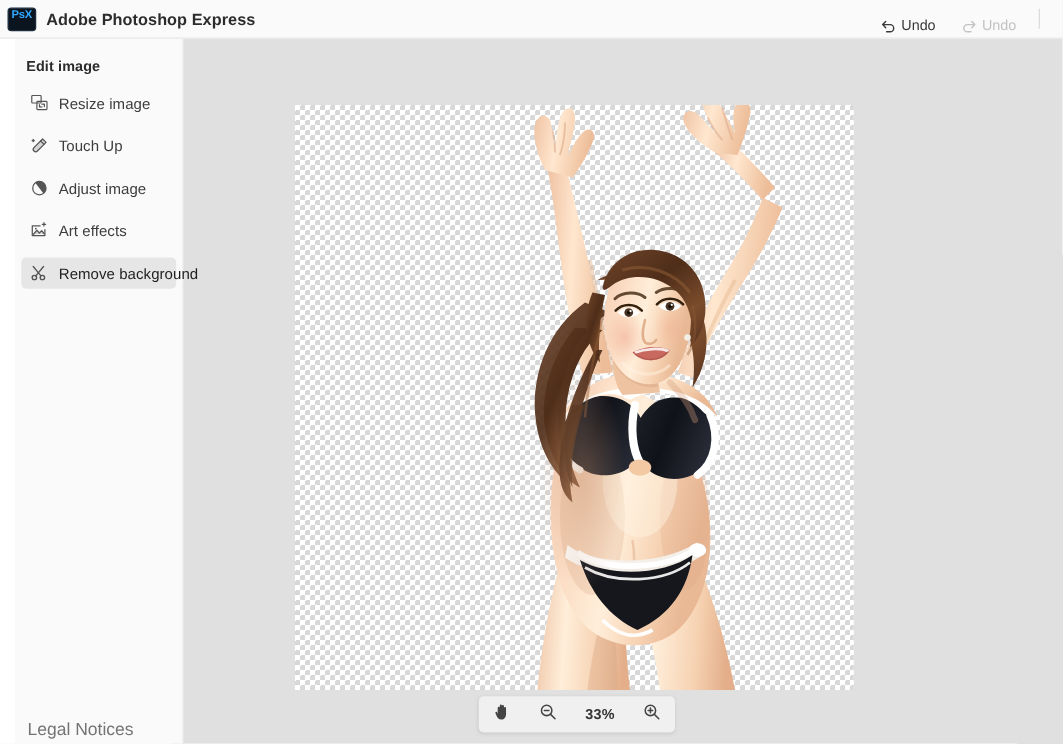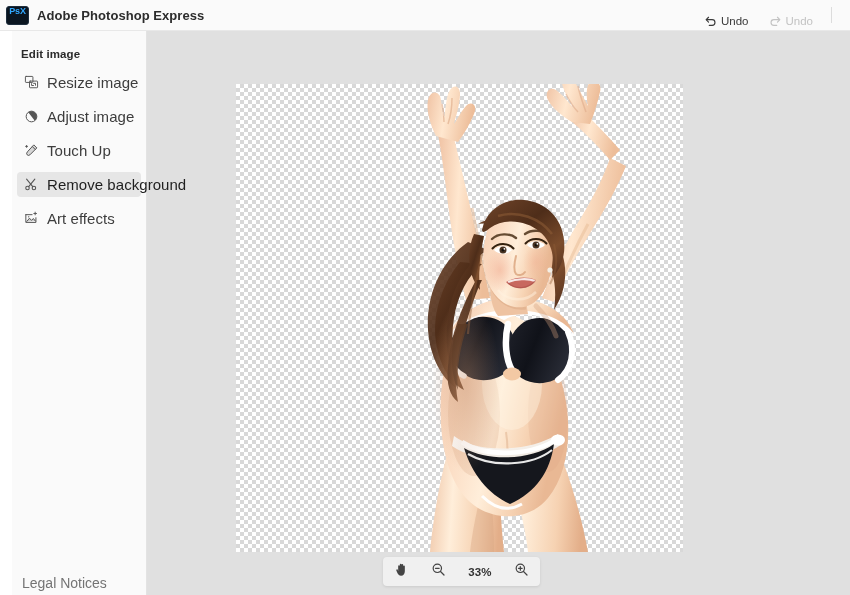--- a/index.html
+++ b/index.html
@@ -137,21 +137,21 @@
   .menu-item .mi-icon {
     width: 16px;
     height: 16px;
     flex: 0 0 16px;
     display: flex;
     align-items: center;
     justify-content: center;
     color: #555;
   }
   .menu-item .mi-label {
-    font-size: 15px;
+    font-size: 12px;
     color: #3d3d3d;
     white-space: nowrap;
     letter-spacing: 0.05px;
   }
   .menu-item.active .mi-label { color: #1f1f1f; }
 
   .legal {
     position: absolute;
     left: 10px;
     bottom: 4px;
@@ -280,62 +280,62 @@
             <polyline points="9.1,10.3 9.1,12.6 11.4,12.6"></polyline>
             <polyline points="13.8,12.3 13.8,10 11.5,10"></polyline>
           </svg>
         </span>
         <span class="mi-label">Resize image</span>
       </div>
 
 
       <div class="menu-item">
         <span class="mi-icon">
-          <svg width="15" height="15" viewBox="0 0 18 18" fill="none" stroke="currentColor" stroke-width="1.2">
-            <circle cx="9" cy="9" r="6.4"></circle>
-            <path d="M9 2.6 a6.4 6.4 0 0 1 0 12.8 Z" fill="currentColor" stroke="none" transform="rotate(-38 9 9)"></path>
-          </svg>
-        </span>
-        <span class="mi-label">Adjust image</span>
-      </div>
-
-      <div class="menu-item">
-        <span class="mi-icon">
           <svg width="15" height="15" viewBox="0 0 18 18" fill="none" stroke="currentColor" stroke-width="1.2" stroke-linecap="round" stroke-linejoin="round">
             <path d="M12.1 2.6 L15.4 5.9 L7.1 14.2 a2.4 2.4 0 0 1-3.3 0 2.4 2.4 0 0 1 0-3.3 Z" fill="currentColor" fill-opacity="0.22"></path>
             <line x1="10.2" y1="4.5" x2="13.5" y2="7.8"></line>
             <line x1="3.1" y1="3.0" x2="3.1" y2="5.2"></line>
             <line x1="2.0" y1="4.1" x2="4.2" y2="4.1"></line>
           </svg>
         </span>
         <span class="mi-label">Touch Up</span>
+      </div>
+
+      <div class="menu-item">
+        <span class="mi-icon">
+          <svg width="15" height="15" viewBox="0 0 18 18" fill="none" stroke="currentColor" stroke-width="1.2">
+            <circle cx="9" cy="9" r="6.4"></circle>
+            <path d="M9 2.6 a6.4 6.4 0 0 1 0 12.8 Z" fill="currentColor" stroke="none" transform="rotate(-38 9 9)"></path>
+          </svg>
+        </span>
+        <span class="mi-label">Adjust image</span>
+      </div>
+
+      <div class="menu-item">
+        <span class="mi-icon">
+          <svg width="15" height="15" viewBox="0 0 18 18" fill="none" stroke="currentColor" stroke-width="1.2" stroke-linecap="round" stroke-linejoin="round">
+            <path d="M2.2 4.4 h7.5 M2.2 4.4 v9.3 h12.1 v-5.6"></path>
+            <path d="M3.4 12.5 L6.6 8.6 L9.0 11.3 L11.2 9.0 L13.6 12.0" fill="currentColor" fill-opacity="0.25"></path>
+            <circle cx="5.6" cy="7.0" r="0.85" fill="currentColor" stroke="none"></circle>
+            <path d="M13.4 1.4 v3.2 M11.8 3.0 h3.2" stroke-width="1.15"></path>
+          </svg>
+        </span>
+        <span class="mi-label">Art effects</span>
       </div>
 
       <div class="menu-item active">
         <span class="mi-icon">
           <svg width="15" height="15" viewBox="0 0 18 18" fill="none" stroke="currentColor" stroke-width="1.3" stroke-linecap="round" stroke-linejoin="round">
             <circle cx="4.2" cy="13.2" r="2.1"></circle>
             <circle cx="11.9" cy="13.2" r="2.1"></circle>
             <line x1="13.0" y1="2.6" x2="5.6" y2="11.6"></line>
             <line x1="3.1" y1="2.6" x2="10.5" y2="11.6"></line>
           </svg>
         </span>
         <span class="mi-label">Remove background</span>
-      </div>
-
-      <div class="menu-item">
-        <span class="mi-icon">
-          <svg width="15" height="15" viewBox="0 0 18 18" fill="none" stroke="currentColor" stroke-width="1.2" stroke-linecap="round" stroke-linejoin="round">
-            <path d="M2.2 4.4 h7.5 M2.2 4.4 v9.3 h12.1 v-5.6"></path>
-            <path d="M3.4 12.5 L6.6 8.6 L9.0 11.3 L11.2 9.0 L13.6 12.0" fill="currentColor" fill-opacity="0.25"></path>
-            <circle cx="5.6" cy="7.0" r="0.85" fill="currentColor" stroke="none"></circle>
-            <path d="M13.4 1.4 v3.2 M11.8 3.0 h3.2" stroke-width="1.15"></path>
-          </svg>
-        </span>
-        <span class="mi-label">Art effects</span>
       </div>
 
     </div>
 
     <div class="legal">Legal Notices</div>
   </div>
 
   <div id="workarea">
 
     <div id="canvas-wrap">

